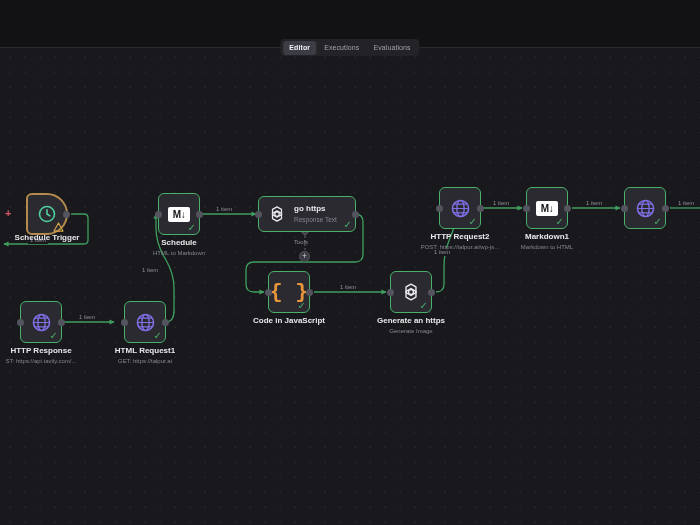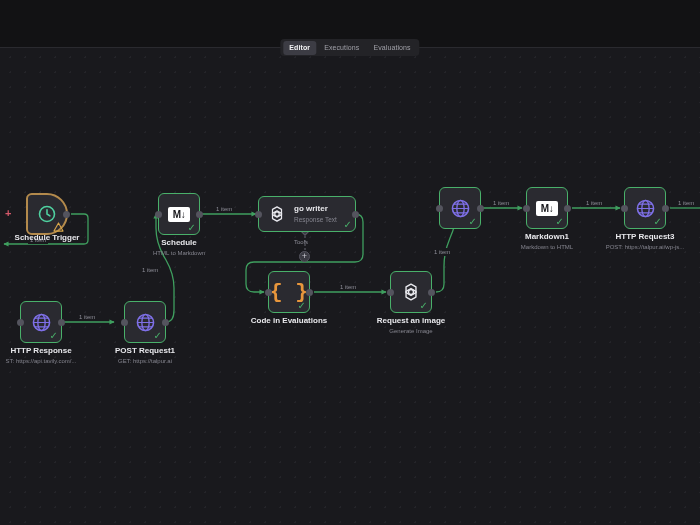--- a/index.html
+++ b/index.html
@@ -221,21 +221,21 @@
         <span class="port in"></span>
         <span class="port out"></span>
         <svg class="ico" width="21" height="21" viewBox="0 0 24 24">
           <circle cx="12" cy="12" r="9.2" fill="none" stroke="#7f70e8" stroke-width="1.8"></circle>
           <ellipse cx="12" cy="12" rx="4.2" ry="9.2" fill="none" stroke="#7f70e8" stroke-width="1.5"></ellipse>
           <path d="M3 12 H21 M4.3 7 H19.7 M4.3 17 H19.7" stroke="#7f70e8" stroke-width="1.4" fill="none"></path>
         </svg>
         <span class="check">✓</span>
       </div>
       <div class="nlabel" style="top:45px;">
-        <div class="ntitle">POST Request1</div>
+        <div class="ntitle">HTML Request1</div>
         <div class="nsub">GET: https://talpur.ai</div>
       </div>
     </div>
 
     <div class="node" style="left:158px; top:145px;">
       <div class="nbox sq ok">
         <span class="port in"></span>
         <span class="port out"></span>
         <div class="md-ico">M↓</div>
         <span class="check">✓</span>
@@ -251,69 +251,73 @@
         <span class="port in"></span>
         <span class="port out"></span>
         <svg class="ico" width="20" height="20" viewBox="0 0 24 24">
           <g fill="none" stroke="#e9e9ee" stroke-width="1.5" stroke-linejoin="round">
             <path d="M12 3.4 L17.4 6.5 L17.4 12.7 L12 15.8 L6.6 12.7 L6.6 6.5 Z"></path>
             <path d="M12 8.2 L17.4 11.3 L17.4 17.5 L12 20.6 L6.6 17.5 L6.6 11.3 Z"></path>
             <circle cx="12" cy="12" r="2.7"></circle>
           </g>
         </svg>
         <div>
-          <div class="wtitle">go writer</div>
+          <div class="wtitle">go https</div>
           <div class="wsub">Response Text</div>
         </div>
         <span class="check">✓</span>
       </div>
     </div>
 
     <div class="node" style="left:268px; top:223px;">
       <div class="nbox sq ok">
         <span class="port in"></span>
         <span class="port out"></span>
         <span class="code-ico">{ }</span>
         <span class="check">✓</span>
       </div>
       <div class="nlabel" style="top:45px;">
-        <div class="ntitle">Code in Evaluations</div>
+        <div class="ntitle">Code in JavaScript</div>
       </div>
     </div>
 
     <div class="node" style="left:390px; top:223px;">
       <div class="nbox sq ok">
         <span class="port in"></span>
         <span class="port out"></span>
         <svg class="ico" width="22" height="22" viewBox="0 0 24 24">
           <g fill="none" stroke="#e9e9ee" stroke-width="1.5" stroke-linejoin="round">
             <path d="M12 3.4 L17.4 6.5 L17.4 12.7 L12 15.8 L6.6 12.7 L6.6 6.5 Z"></path>
             <path d="M12 8.2 L17.4 11.3 L17.4 17.5 L12 20.6 L6.6 17.5 L6.6 11.3 Z"></path>
             <circle cx="12" cy="12" r="2.7"></circle>
           </g>
         </svg>
         <span class="check">✓</span>
       </div>
       <div class="nlabel" style="top:45px;">
-        <div class="ntitle">Request an image</div>
+        <div class="ntitle">Generate an https</div>
         <div class="nsub">Generate Image</div>
       </div>
     </div>
 
     <div class="node" style="left:439px; top:139px;">
       <div class="nbox sq ok">
         <span class="port in"></span>
         <span class="port out"></span>
         <svg class="ico" width="21" height="21" viewBox="0 0 24 24">
           <circle cx="12" cy="12" r="9.2" fill="none" stroke="#7f70e8" stroke-width="1.8"></circle>
           <ellipse cx="12" cy="12" rx="4.2" ry="9.2" fill="none" stroke="#7f70e8" stroke-width="1.5"></ellipse>
           <path d="M3 12 H21 M4.3 7 H19.7 M4.3 17 H19.7" stroke="#7f70e8" stroke-width="1.4" fill="none"></path>
         </svg>
         <span class="check">✓</span>
       </div>
+      <div class="nlabel" style="top:45px;">
+        <div class="ntitle">HTTP Request2</div>
+        <div class="nsub">POST: https://talpur.ai/wp-js...</div>
+      </div>
     </div>
 
     <div class="node" style="left:526px; top:139px;">
       <div class="nbox sq ok">
         <span class="port in"></span>
         <span class="port out"></span>
         <div class="md-ico">M↓</div>
         <span class="check">✓</span>
       </div>
       <div class="nlabel" style="top:45px;">
@@ -326,20 +330,16 @@
       <div class="nbox sq ok">
         <span class="port in"></span>
         <span class="port out"></span>
         <svg class="ico" width="21" height="21" viewBox="0 0 24 24">
           <circle cx="12" cy="12" r="9.2" fill="none" stroke="#7f70e8" stroke-width="1.8"></circle>
           <ellipse cx="12" cy="12" rx="4.2" ry="9.2" fill="none" stroke="#7f70e8" stroke-width="1.5"></ellipse>
           <path d="M3 12 H21 M4.3 7 H19.7 M4.3 17 H19.7" stroke="#7f70e8" stroke-width="1.4" fill="none"></path>
         </svg>
         <span class="check">✓</span>
       </div>
-      <div class="nlabel" style="top:45px;">
-        <div class="ntitle">HTTP Request3</div>
-        <div class="nsub">POST: https://talpur.ai/wp-js...</div>
-      </div>
     </div>
 
   </div>
 </div>
 
 </body></html>

